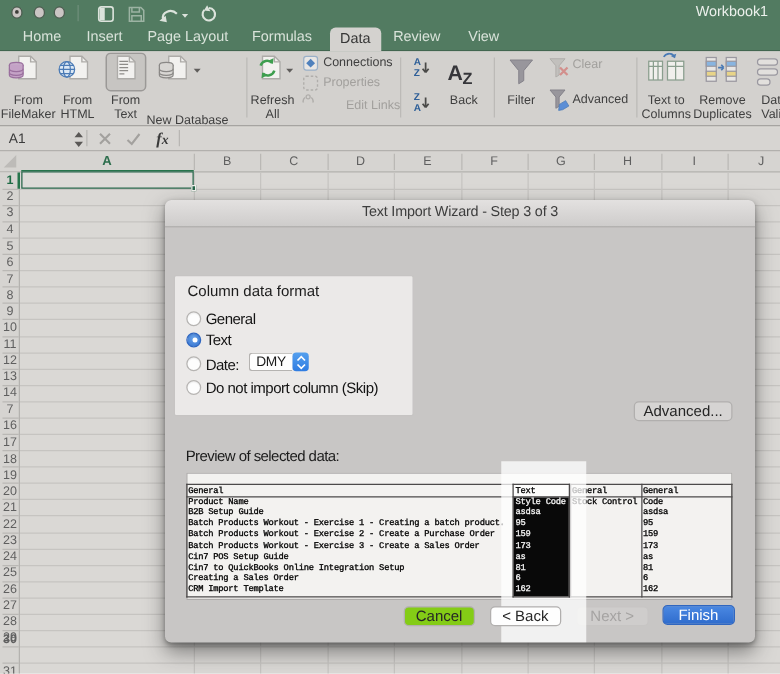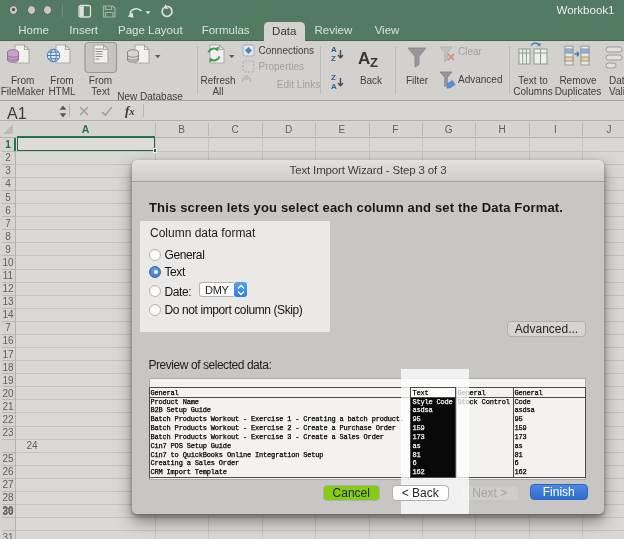--- a/index.html
+++ b/index.html
@@ -133,21 +133,21 @@
 <div class="rnum" style="top:309.2px;color:#5f5f5f;">14</div>
 <div class="rnum" style="top:322.3px;color:#5f5f5f;">7</div>
 <div class="rnum" style="top:335.4px;color:#5f5f5f;">16</div>
 <div class="rnum" style="top:348.5px;color:#5f5f5f;">17</div>
 <div class="rnum" style="top:361.6px;color:#5f5f5f;">18</div>
 <div class="rnum" style="top:374.6px;color:#5f5f5f;">19</div>
 <div class="rnum" style="top:387.7px;color:#5f5f5f;">20</div>
 <div class="rnum" style="top:400.8px;color:#5f5f5f;">21</div>
 <div class="rnum" style="top:413.9px;color:#5f5f5f;">22</div>
 <div class="rnum" style="top:427.0px;color:#5f5f5f;">23</div>
-<div class="rnum" style="top:440.0px;color:#5f5f5f;margin-left:24px;">24</div>
+<div class="rnum" style="top:440.0px;color:#5f5f5f;">24</div>
 <div class="rnum" style="top:453.1px;color:#5f5f5f;text-align:center;">25</div>
 <div class="rnum" style="top:466.2px;color:#5f5f5f;">26</div>
 <div class="rnum" style="top:479.3px;color:#5f5f5f;">27</div>
 <div class="rnum" style="top:492.4px;color:#5f5f5f;">28</div>
 <div class="rnum" style="top:505.4px;color:#5f5f5f;">29</div>
 <div class="rnum" style="top:506px;color:#5f5f5f;font-weight:bold;">30</div>
 <div class="rnum" style="top:531.6px;color:#5f5f5f;">31</div>
 <div class="abs" style="left:14px;top:137.7px;width:2px;height:13.1px;background:#27754c"></div>
 <div class="abs" style="left:16.5px;top:137.2px;width:138.5px;height:14.1px;border:1.5px solid #27664a;background:#dddbd8"></div>
 <div class="abs" style="left:152.5px;top:148.3px;width:4.5px;height:4.5px;background:#27664a;border:1px solid #f0efec"></div>
@@ -293,35 +293,34 @@
 <div class="rlab" style="left:382.0px;top:76px;width:70px">Filter</div>
 <div class="rlab" style="left:498.0px;top:76px;width:70px">Text to<br>Columns</div>
 <div class="rlab" style="left:546.0px;top:76px;width:64px">Remove<br>Duplicates</div>
 <div class="rlab" style="left:609px;top:76px;width:60px;text-align:left">Data<br>Validation</div>
 <div class="rlab" style="left:258.5px;top:45.5px;width:80px;text-align:left">Connections</div>
 <div class="rlab gray" style="left:258.5px;top:61.5px;width:80px;text-align:left">Properties</div>
 <div class="rlab gray" style="left:258.5px;top:80px;width:80px;text-align:center">Edit Links</div>
 <div class="rlab gray" style="left:458px;top:47px;width:60px;text-align:left">Clear</div>
 <div class="rlab" style="left:458px;top:74.5px;width:70px;text-align:left">Advanced</div>
 <div class="abs" style="left:0;top:101.5px;width:624px;height:19.5px;background:#d7d5d2;border-bottom:1px solid #b2b0ad"></div>
-<div class="abs" style="left:7px;top:105px;font-size:16px;color:#3c3c3c">A1</div>
+<div class="abs" style="left:7px;top:105px;font-size:11px;color:#3c3c3c">A1</div>
 <svg class="abs" style="left:56px;top:103.5px" width="14" height="15" viewBox="0 0 14 15">
       <path d="M7 1.5 l3.4 4.2 h-6.8 Z M7 13.5 l3.4 -4.2 h-6.8 Z" fill="#5a5856"></path>
     </svg>
 <div class="abs" style="left:69px;top:104px;width:1px;height:13px;background:#b8b6b3"></div>
 <svg class="abs" style="left:76px;top:104px" width="70" height="14" viewBox="0 0 70 14">
       <path d="M4 3 l8 8 M12 3 l-8 8" stroke="#a3a19e" stroke-width="1.7" fill="none"></path>
       <path d="M26 8 l3.4 3.2 6.2 -8" stroke="#a3a19e" stroke-width="1.7" fill="none"></path>
     </svg>
 <div class="abs" style="left:125px;top:103px;font-family:'Liberation Serif',serif;font-style:italic;font-weight:bold;font-size:13px;color:#3a3a3a">f<span style="font-size:11px">x</span></div>
 <div class="abs" style="left:143px;top:104px;width:1px;height:13px;background:#b8b6b3"></div>
 <div class="abs" style="left:132px;top:160px;width:472px;height:353.5px;border-radius:5px;background:#c8c6c5;box-shadow:0 7px 16px rgba(35,35,35,0.5), 0 2px 4px rgba(0,0,0,0.35);overflow:hidden">
 <div class="abs" style="left:0;top:0;width:472px;height:21.5px;background:linear-gradient(#e3e1e0,#cecccb);border-bottom:1px solid #a3a1a0;border-radius:5px 5px 0 0"></div>
 <div class="abs" style="left:0;top:4px;width:472px;text-align:center;font-size:11.5px;letter-spacing:-0.15px;color:#3d3d3d">Text Import Wizard - Step 3 of 3</div>
-<div class="abs" style="left:17px;top:40px;font-size:13px;font-weight:bold;letter-spacing:0.16px;color:#181818">This screen lets you select each column and set the Data Format.</div>
 <div class="abs" style="left:7px;top:59.5px;width:192px;height:113px;background:#ebe9e8;border:1px solid #c6c4c3;border-radius:2px"></div>
 <div class="abs" style="left:18px;top:66px;font-size:12px;color:#1c1c1c">Column data format</div>
 <div class="radio" style="left:16.5px;top:88.5px"></div>
 <div class="radio" style="left:16.5px;top:105.5px;background:radial-gradient(circle at 50% 35%,#6aa3e8,#3372d0);border-color:#2f66c0"></div>
 <div class="abs" style="left:21.5px;top:109.5px;width:4px;height:4px;border-radius:50%;background:#fff"></div>
 <div class="radio" style="left:16.5px;top:125px"></div>
 <div class="radio" style="left:16.5px;top:143.5px"></div>
 <div class="rlbl" style="left:32.5px;top:88px">General</div>
 <div class="rlbl" style="left:32.5px;top:105px">Text</div>
 <div class="rlbl" style="left:32.5px;top:124.5px">Date:</div>

